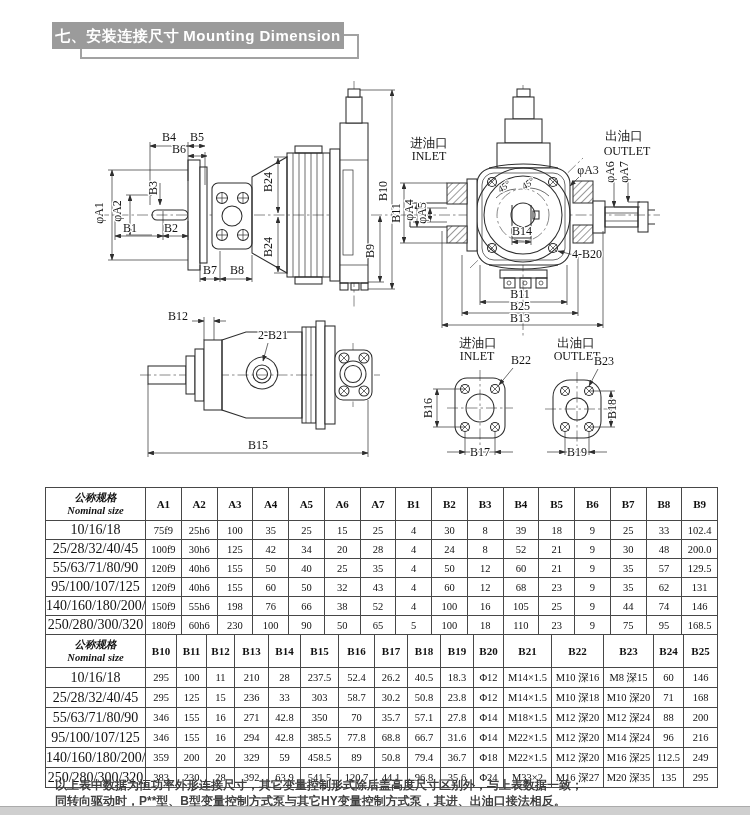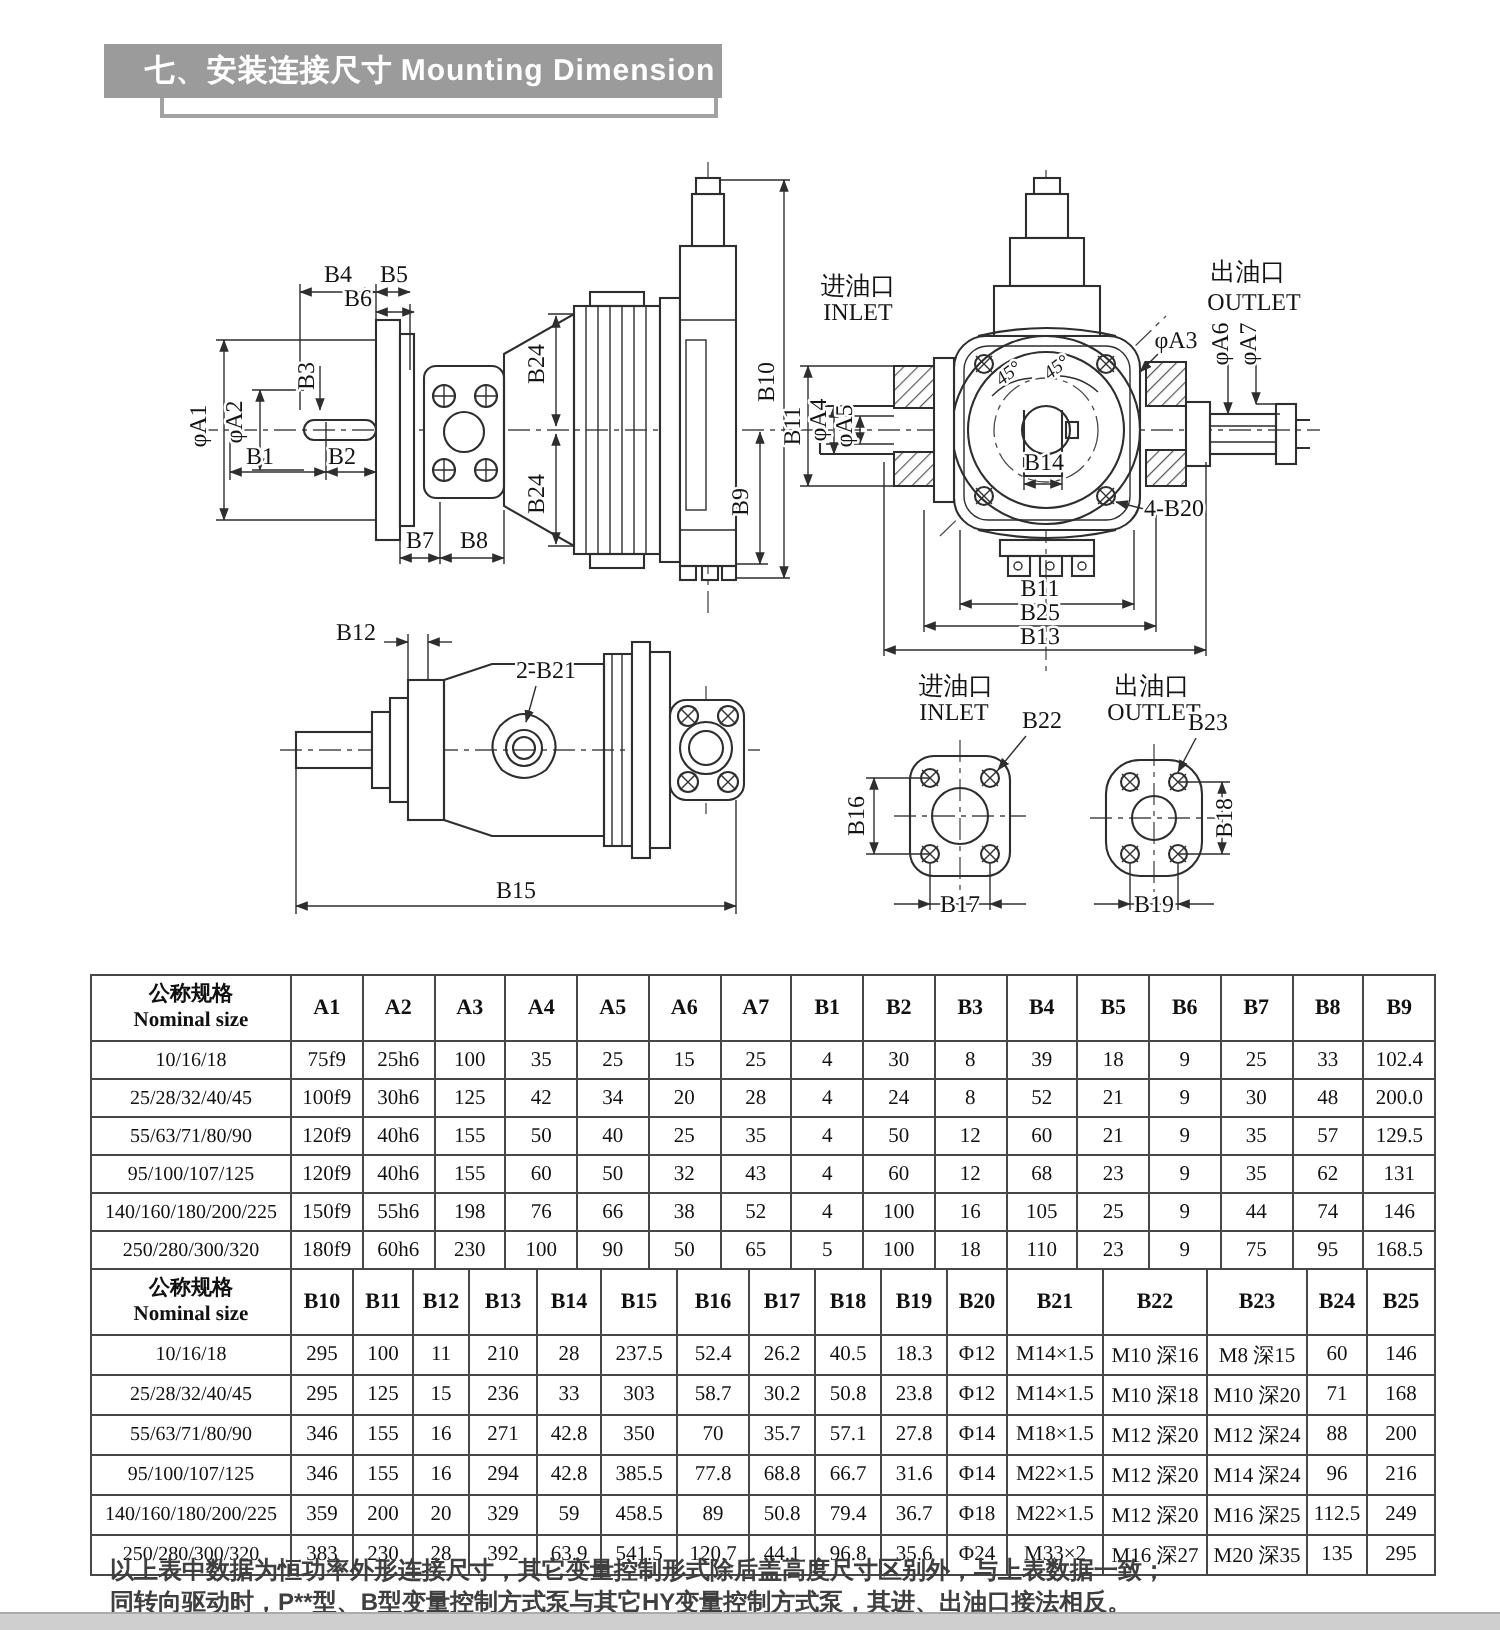--- a/index.html
+++ b/index.html
@@ -3,43 +3,43 @@
 <meta charset="utf-8">
 <style>
   html,body{margin:0;padding:0;background:#fff;}
   .page{position:relative;width:750px;height:815px;background:#fff;overflow:hidden;
         font-family:"Liberation Serif","DejaVu Serif",serif;}
   
   .title-outline{position:absolute;left:80px;top:34px;width:275px;height:21px;
         border:2px solid #a2a2a2;background:transparent;}
   .title-box{position:absolute;left:52px;top:22px;width:292px;height:27px;background:#9b9b9b;
         color:#fff;font-family:"Liberation Sans","DejaVu Sans",sans-serif;font-weight:bold;
-        font-size:15px;line-height:27px;text-align:center;letter-spacing:.5px;padding-left:17px;}
+        font-size:15px;line-height:27px;text-align:center;letter-spacing:.5px;}
   .title-box .en{font-weight:bold;margin-left:4px;}
   
   #dwg{position:absolute;left:0;top:55px;}
   .ln{fill:none;stroke:#2e2e2e;stroke-width:1.05;}
   .wf{fill:#fff;}
   .lnh{stroke:#2e2e2e;stroke-width:1;fill:url(#h);}
   .dim{fill:none;stroke:#2e2e2e;stroke-width:.7;}
   .cl{fill:none;stroke:#4a4a4a;stroke-width:.65;stroke-dasharray:11 3 2.5 3;}
   text.dl{font:12px "Liberation Serif","DejaVu Serif",serif;fill:#141414;text-anchor:middle;
         paint-order:stroke;stroke:#fff;stroke-width:2.5px;stroke-linejoin:round;}
   text.dl.cn{font-size:12.5px;}
   text.dl.sm{font-size:9.5px;font-style:italic;}
   
   table.dims{position:absolute;left:45px;border-collapse:collapse;table-layout:fixed;width:672px;
         font-size:10.5px;color:#111;}
   #t1{top:487px;} #t2{top:634px;}
   table.dims th,table.dims td{border:1px solid #474747;text-align:center;vertical-align:middle;
         padding:1px 0;overflow:hidden;white-space:nowrap;}
   table.dims th{font-weight:bold;font-size:11px;height:30px;}
-  table.dims th.szc div{line-height:13px;font-size:10.5px;}
+  table.dims th.szc div{line-height:13px;font-size:10.5px;font-style:italic;}
   #t1 td{height:16px;} #t2 td{height:17px;}
-  td.szc{font-size:10px;}
+  td.szc{font-size:14px;}
   
   .notes{position:absolute;left:55px;top:777px;font-family:"Liberation Sans","DejaVu Sans",sans-serif;
         font-weight:bold;font-size:12px;color:#3f3f3f;line-height:16px;}
   .notes .u{display:inline-block;border-bottom:2px solid #3f3f3f;padding-right:22px;}
   .bottom-band{position:absolute;left:0;top:806px;width:750px;height:9px;background:#cfcfcf;border-top:1px solid #ababab;}
 </style>
 </head>
 <body>
 
 <div class="page">

